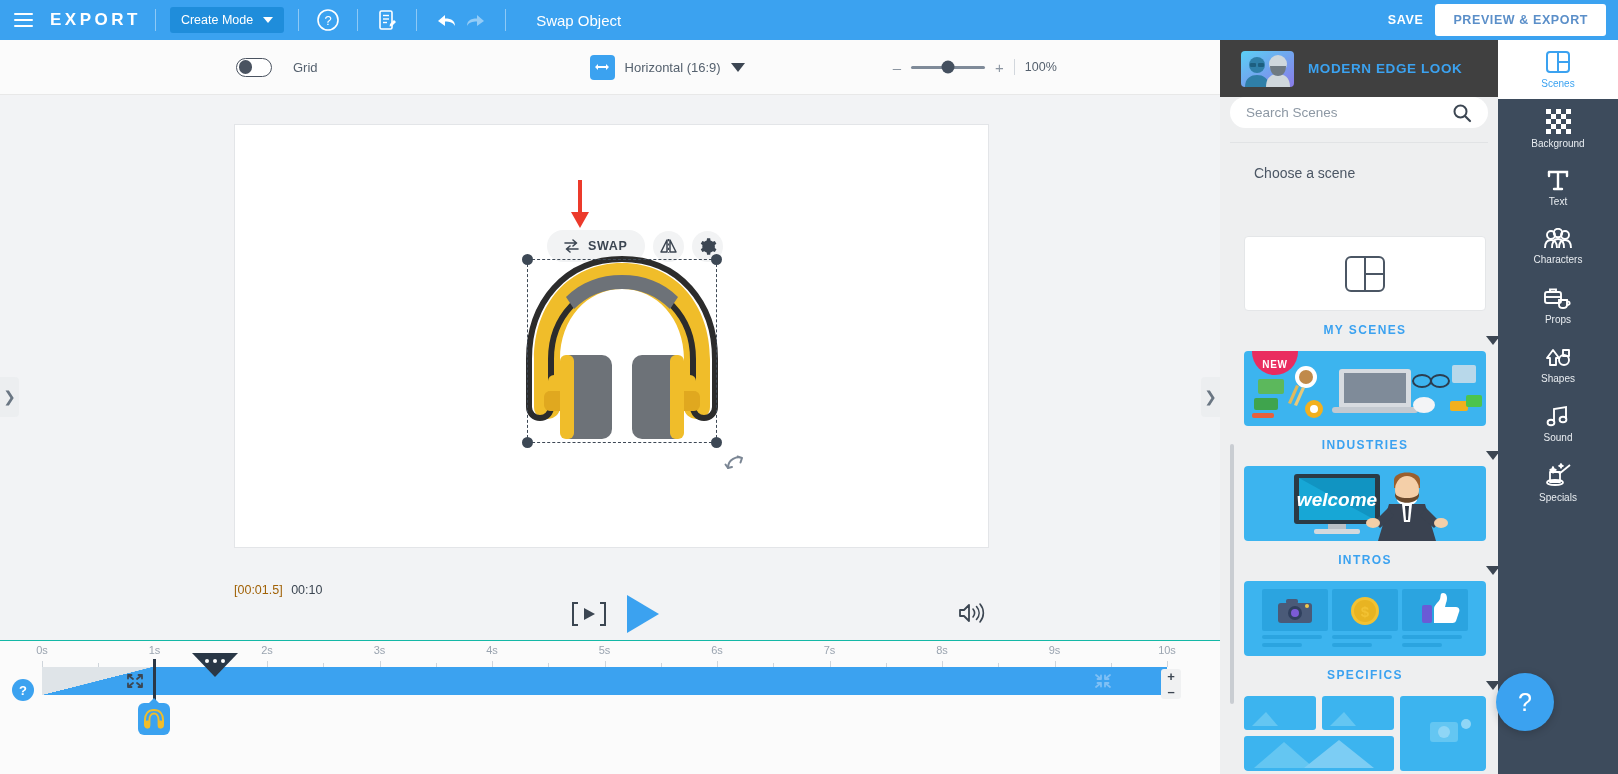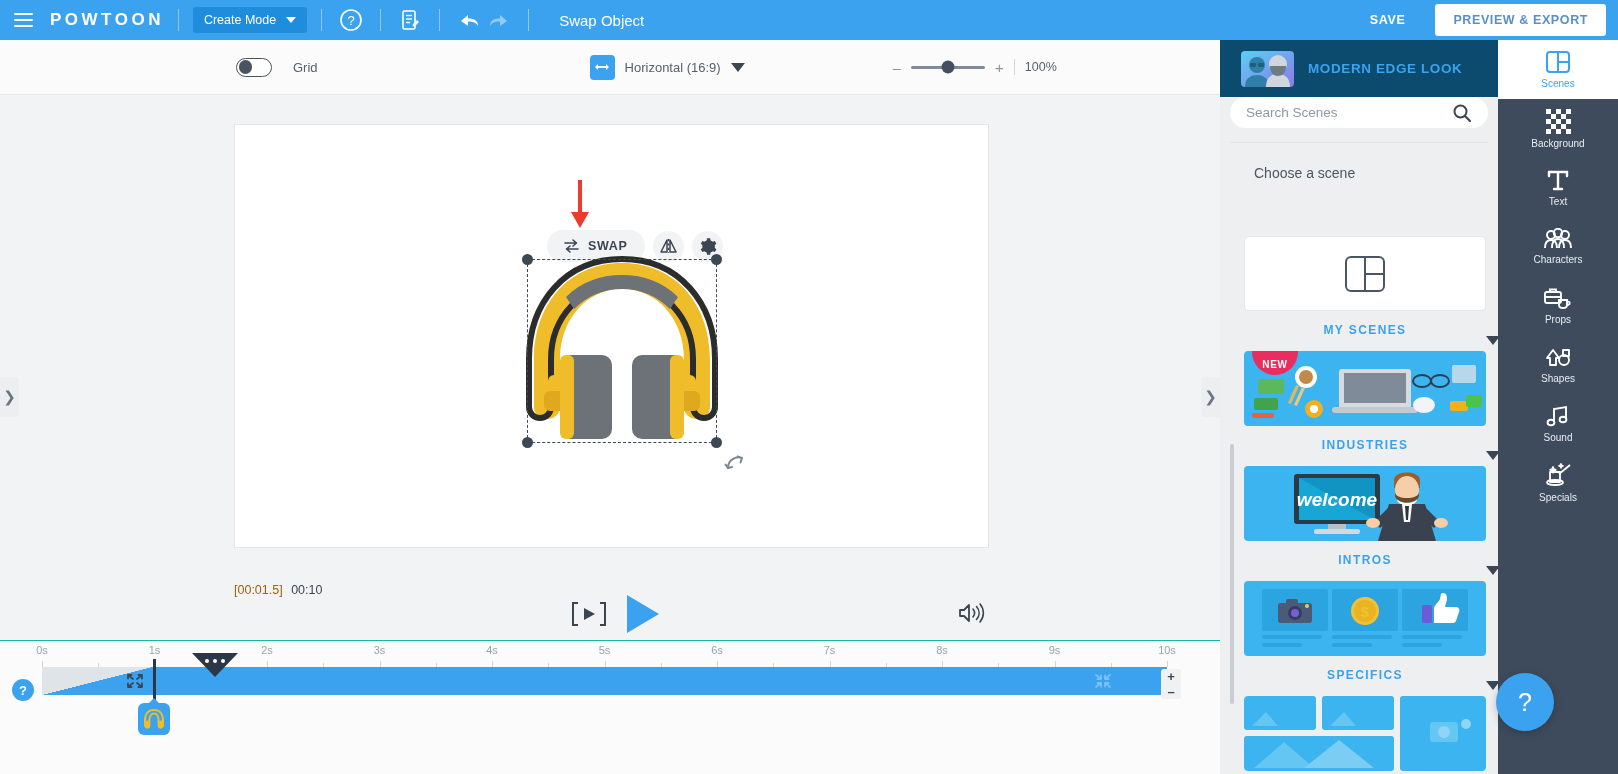--- a/index.html
+++ b/index.html
@@ -22,21 +22,21 @@
   .brand { color: #fff; font-size: 17px; font-weight: bold; letter-spacing: 3.5px; padding-left: 4px; }
   .hsep { width: 1px; height: 22px; background: rgba(255,255,255,.42); margin: 0 14px; }
   .create-mode {
     background: #1f8ddb; color: #fff; font-size: 12.5px; border-radius: 3px;
     padding: 6px 11px; display: flex; align-items: center; gap: 10px; cursor: pointer;
   }
   .caret-d { width: 0; height: 0; border-left: 5px solid transparent;
     border-right: 5px solid transparent; border-top: 6px solid #fff; }
   .hicon { width: 30px; height: 30px; display: flex; align-items: center; justify-content: center; cursor: pointer; }
   .doc-title { color: #fff; font-size: 15px; margin-left: 16px; }
-  .header-right { margin-left: auto; display: flex; align-items: center; padding-right: 12px; gap: 20px; }
+  .header-right { margin-left: auto; display: flex; align-items: center; padding-right: 12px; gap: 2px; }
   .save-btn { color: #fff; font-size: 12.5px; font-weight: bold; letter-spacing: .6px; cursor: pointer; padding: 6px 10px; }
   .pe-btn {
     background: #fff; color: #5b8fc9; font-size: 12.5px; font-weight: bold; letter-spacing: .6px;
     border-radius: 3px; padding: 9px 18px; cursor: pointer;
   }
 
   
   .toolbar {
     position: absolute; left: 0; top: 40px; width: 1220px; height: 55px;
     background: #fbfbfb; border-bottom: 1px solid #e8e8e8;
@@ -131,21 +131,21 @@
     border-right: 6px solid transparent; border-bottom: 6px solid #3ba2f0; }
   .help-circle { position: absolute; left: 12px; top: 38px; width: 22px; height: 22px;
     border-radius: 50%; background: #3ba2f0; color: #fff; font-size: 13px; font-weight: bold;
     display: flex; align-items: center; justify-content: center; cursor: pointer; }
   .tl-zoom { position: absolute; left: 1161px; top: 28px; width: 20px; background: #f0f1f2; border-radius: 3px; }
   .tl-zoom div { width: 20px; height: 15px; display: flex; align-items: center; justify-content: center;
     font-size: 13px; color: #3c4652; cursor: pointer; font-weight: bold; }
 
   
   .rpanel { position: absolute; left: 1220px; top: 40px; width: 278px; height: 734px; background: #eeeff0; }
-  .look-header { height: 57px; display: flex; align-items: center; padding-left: 21px; gap: 14px; background: #0c4a6e; }
+  .look-header { height: 57px; display: flex; align-items: center; padding-left: 21px; gap: 14px; background: #404040; }
   .look-thumb { width: 53px; height: 36px; border-radius: 4px; overflow: hidden; flex: 0 0 auto; }
   .look-title { font-size: 13.5px; font-weight: bold; color: #3ba2f0; letter-spacing: .6px; }
   .search-wrap { padding: 0 10px; }
   .search-box { height: 31px; background: #fff; border-radius: 20px; display: flex;
     align-items: center; padding: 0 16px; }
   .search-box input { border: none; outline: none; flex: 1; font-size: 13.5px;
     color: #55616e; font-family: "Liberation Sans", sans-serif; background: transparent; }
   .search-box input::placeholder { color: #8d98a4; }
   .choose-title { font-size: 14px; color: #4b5664; padding: 22px 0 13px 24px;
     border-top: 1px solid #e1e3e5; margin: 14px 10px 0 10px; }
@@ -181,21 +181,21 @@
 <body>
 
 <div id="app">
 
   <div class="header">
     <div class="hamburger">
         <i></i>
         <i></i>
         <i></i>
       </div>
-    <div class="brand">POWTOON</div>
+    <div class="brand">EXPORT</div>
     <div class="hsep"></div>
     <div class="create-mode">
       <span>Create Mode</span>
       <span class="caret-d"></span>
     </div>
     <div class="hsep"></div>
     <div class="hicon">
       <svg width="24" height="24" viewBox="0 0 24 24">
           <circle cx="12" cy="12" r="10" fill="none" stroke="#fff" stroke-width="1.6"></circle>
           <text x="12" y="17" font-size="13" fill="#fff" text-anchor="middle" font-family="Liberation Sans">?</text>

